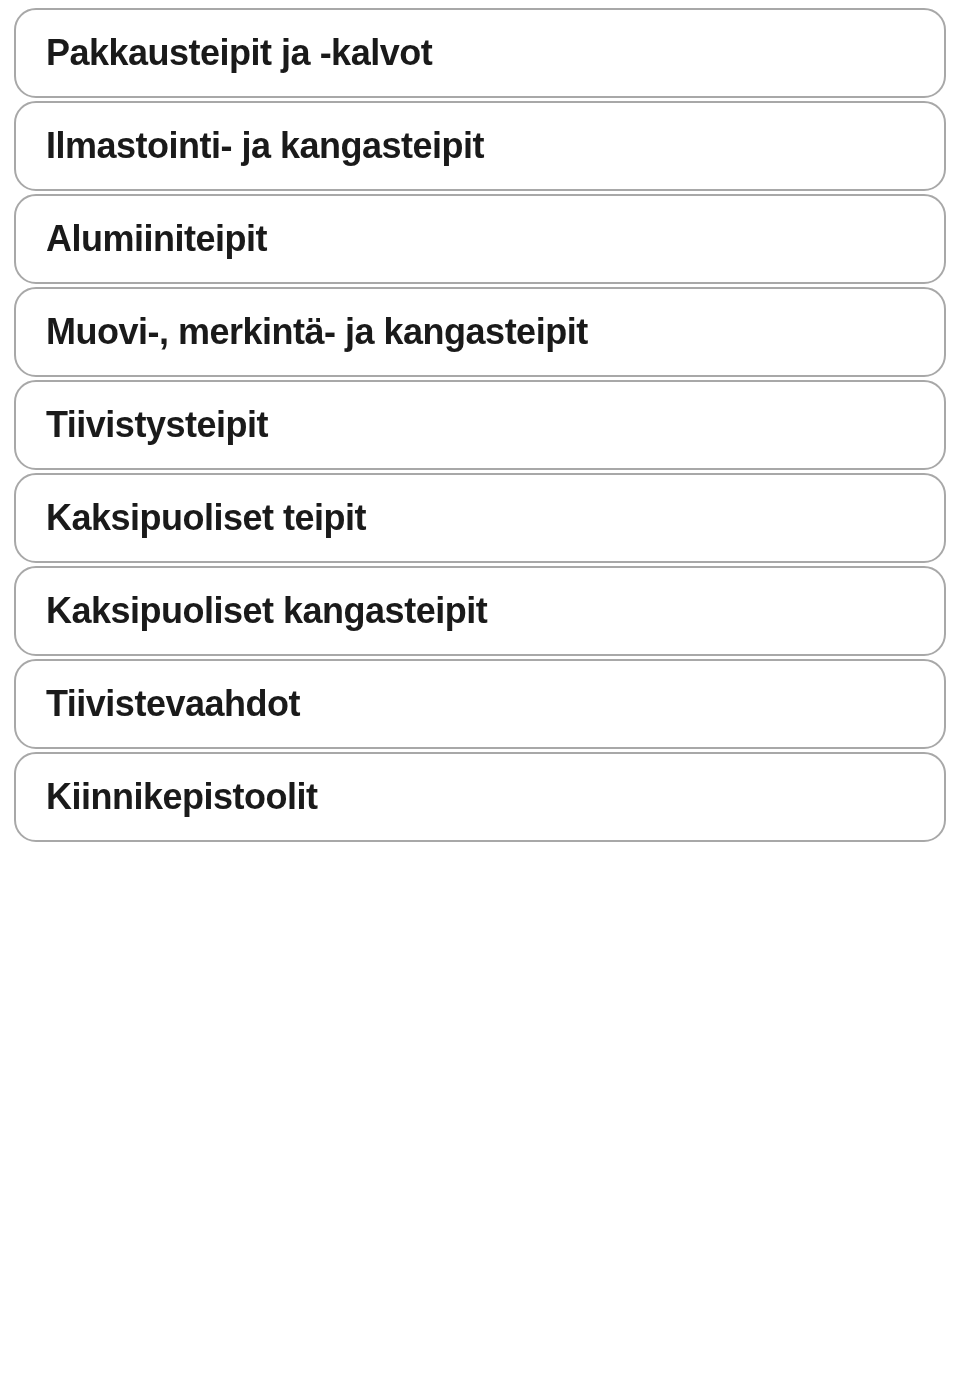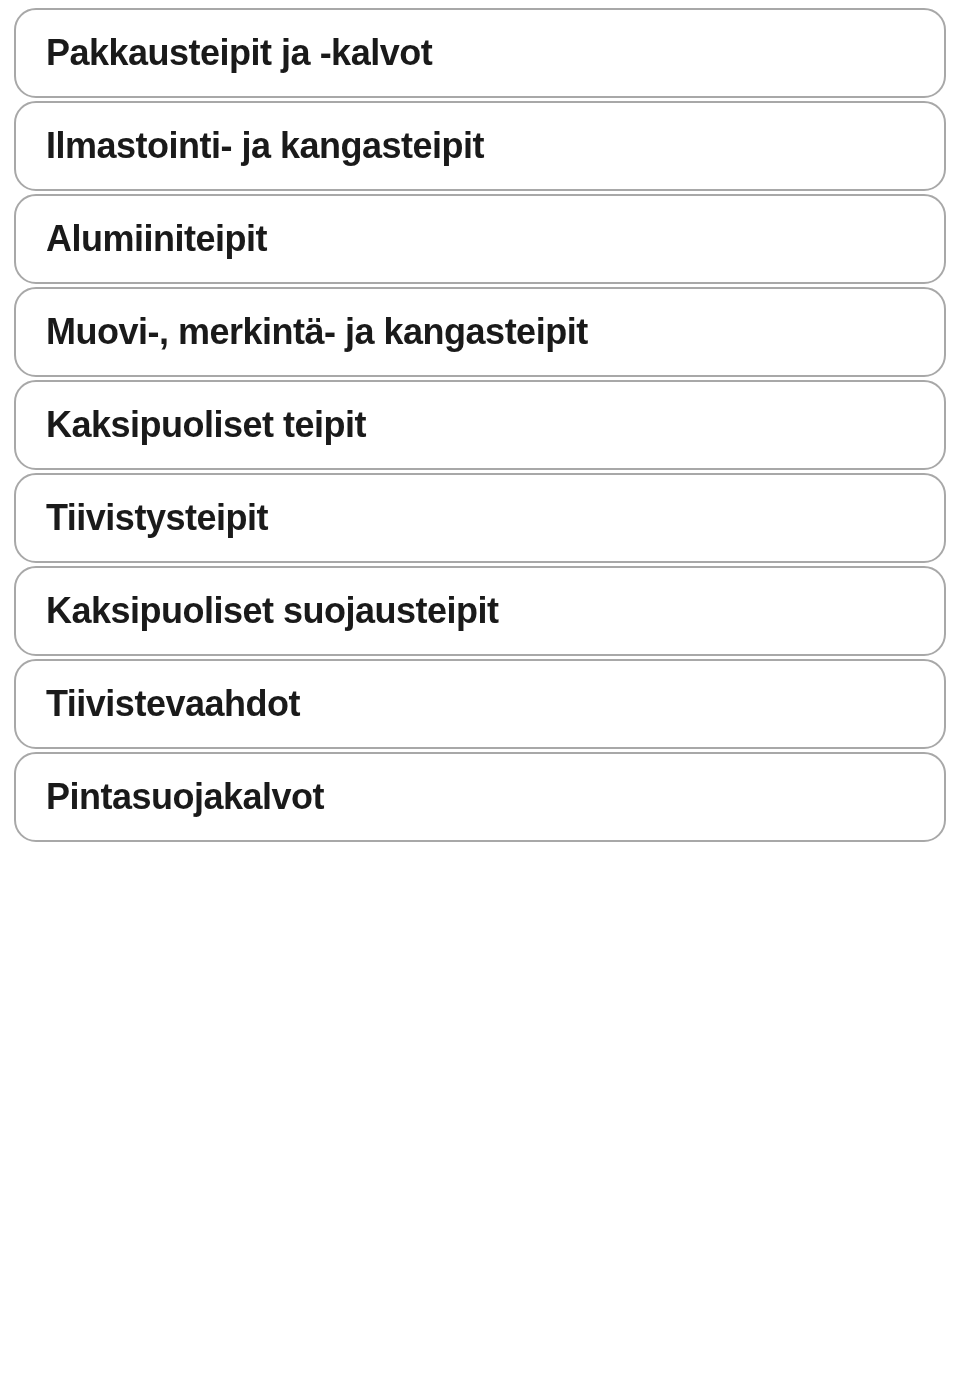--- a/index.html
+++ b/index.html
@@ -42,27 +42,27 @@
   <div class="category-item">
     <span class="category-label">Ilmastointi- ja kangasteipit</span>
   </div>
   <div class="category-item">
     <span class="category-label">Alumiiniteipit</span>
   </div>
   <div class="category-item">
     <span class="category-label">Muovi-, merkintä- ja kangasteipit</span>
   </div>
   <div class="category-item">
+    <span class="category-label">Tiivistysteipit</span>
+  </div>
+  <div class="category-item">
     <span class="category-label">Kaksipuoliset teipit</span>
   </div>
   <div class="category-item">
-    <span class="category-label">Tiivistysteipit</span>
-  </div>
-  <div class="category-item">
-    <span class="category-label">Kaksipuoliset suojausteipit</span>
+    <span class="category-label">Kaksipuoliset kangasteipit</span>
   </div>
   <div class="category-item">
     <span class="category-label">Tiivistevaahdot</span>
   </div>
   <div class="category-item">
-    <span class="category-label">Pintasuojakalvot</span>
+    <span class="category-label">Kiinnikepistoolit</span>
   </div>
 </div>
 
 </body></html>

